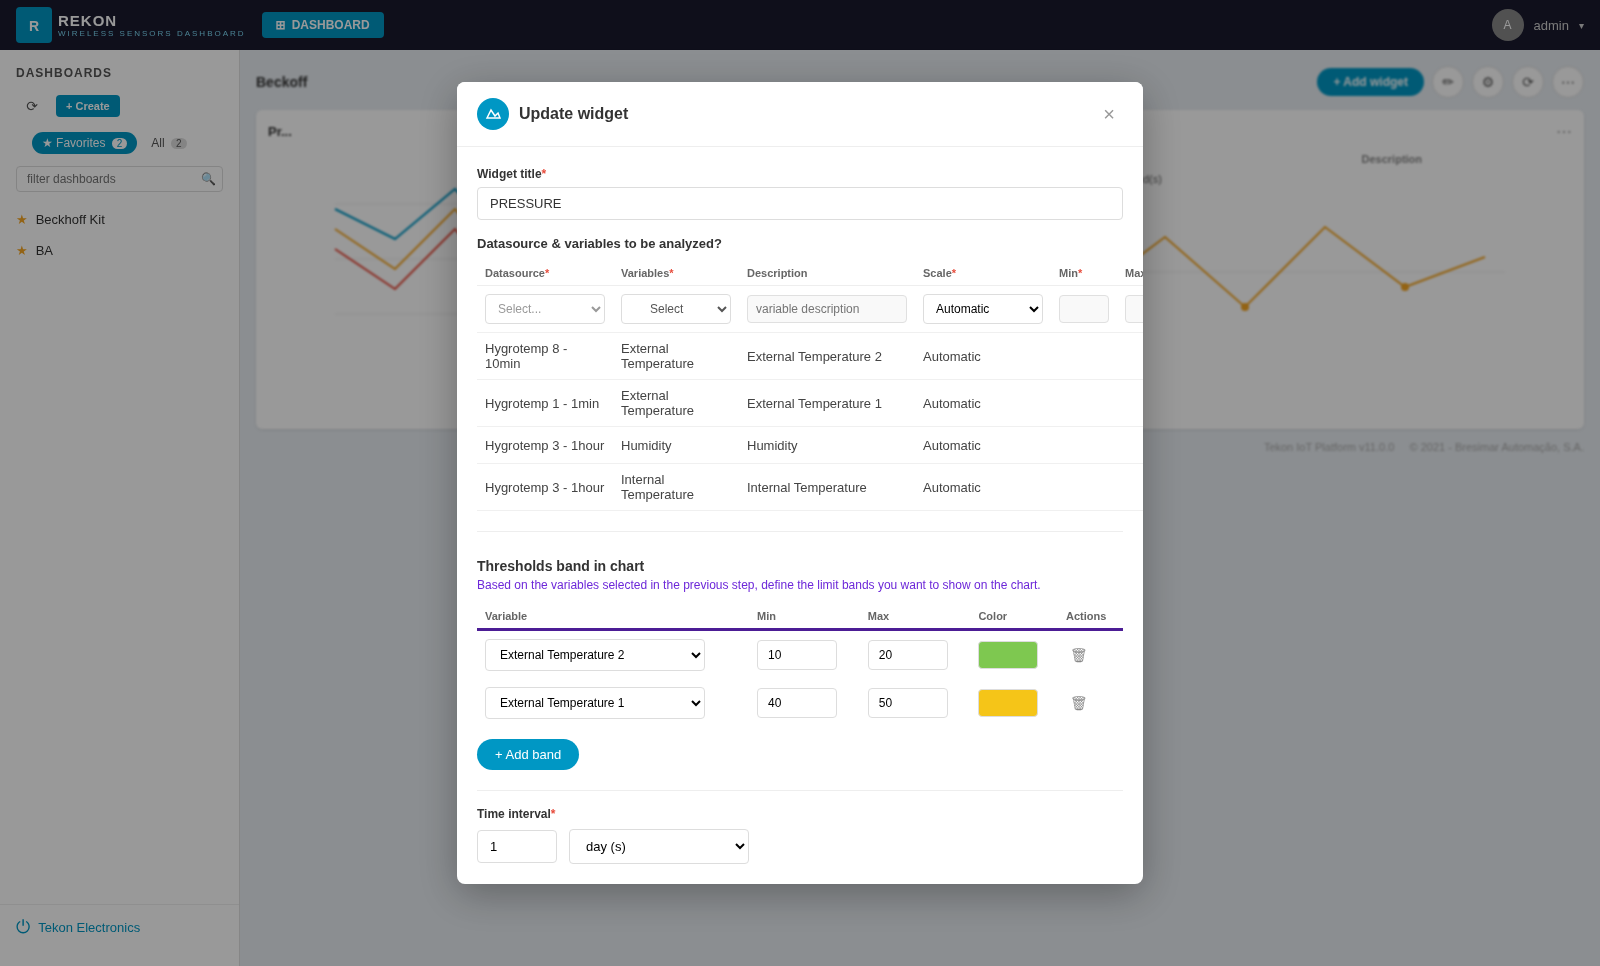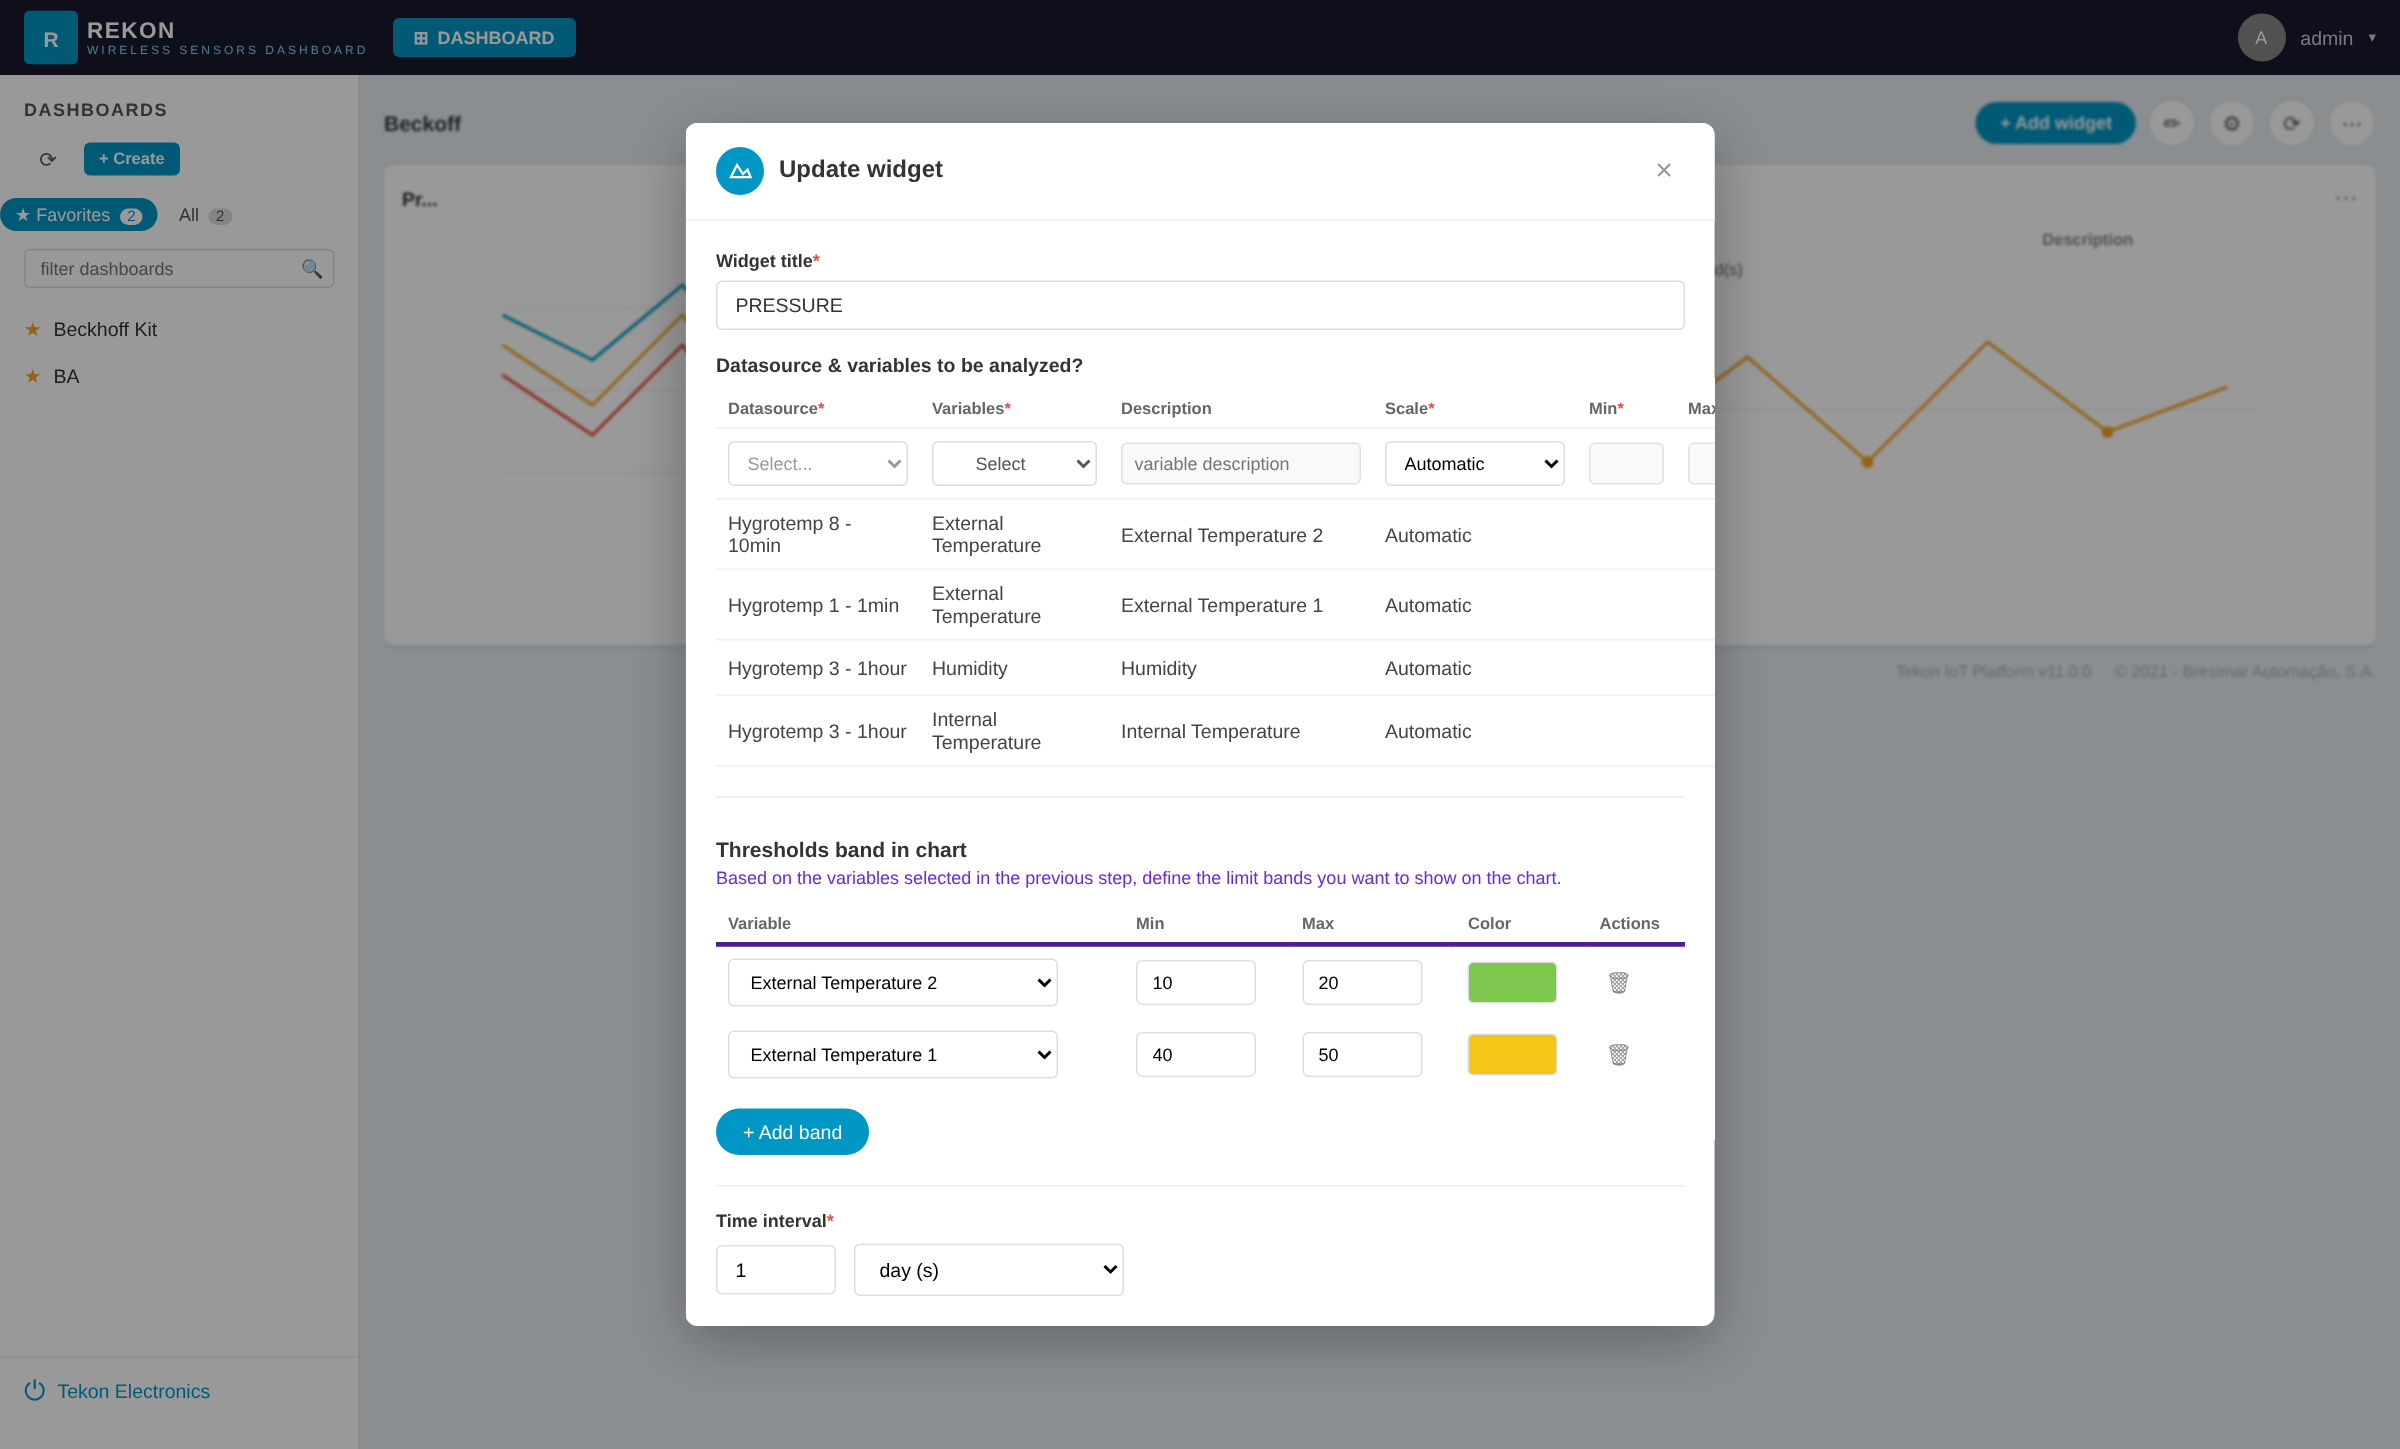--- a/index.html
+++ b/index.html
@@ -25,21 +25,21 @@
 
     
     .sidebar {
       position: fixed; top: 50px; left: 0; bottom: 0; width: 240px;
       background: #fff; border-right: 1px solid #e0e0e0; z-index: 5;
       display: flex; flex-direction: column; padding: 16px 0;
     }
     .sidebar-title { font-size: 12px; font-weight: 700; color: #555; padding: 0 16px 10px; letter-spacing: 1px; text-transform: uppercase; }
     .sidebar-filter { padding: 0 16px 12px; display: flex; align-items: center; }
     .sidebar-filter input { width: 100%; border: 1px solid #ddd; border-radius: 4px; padding: 5px 10px; font-size: 12px; outline: none; }
-    .sidebar-tabs { display: flex; gap: 4px; padding: 0 0 12px; }
+    .sidebar-tabs { display: flex; gap: 4px; padding: 0 32px 12px; }
     .sidebar-tab { padding: 4px 10px; border-radius: 20px; font-size: 12px; cursor: pointer; }
     .sidebar-tab.active { background: #0097c4; color: #fff; }
     .sidebar-tab .badge { background: #fff; color: #0097c4; border-radius: 10px; padding: 0 5px; font-size: 10px; margin-left: 3px; }
     .sidebar-tab:not(.active) { color: #555; }
     .sidebar-tab:not(.active) .badge { background: #ddd; color: #555; }
     .sidebar-item { padding: 8px 16px; display: flex; align-items: center; gap: 8px; cursor: pointer; font-size: 13px; color: #333; }
     .sidebar-item .star { color: #f5a623; }
     .sidebar-bottom { margin-top: auto; padding: 12px 16px; display: flex; align-items: center; gap: 8px; border-top: 1px solid #eee; cursor: pointer; }
     .sidebar-bottom-icon { color: #0097c4; font-size: 18px; }
     .sidebar-bottom-text { color: #0097c4; font-size: 13px; }

